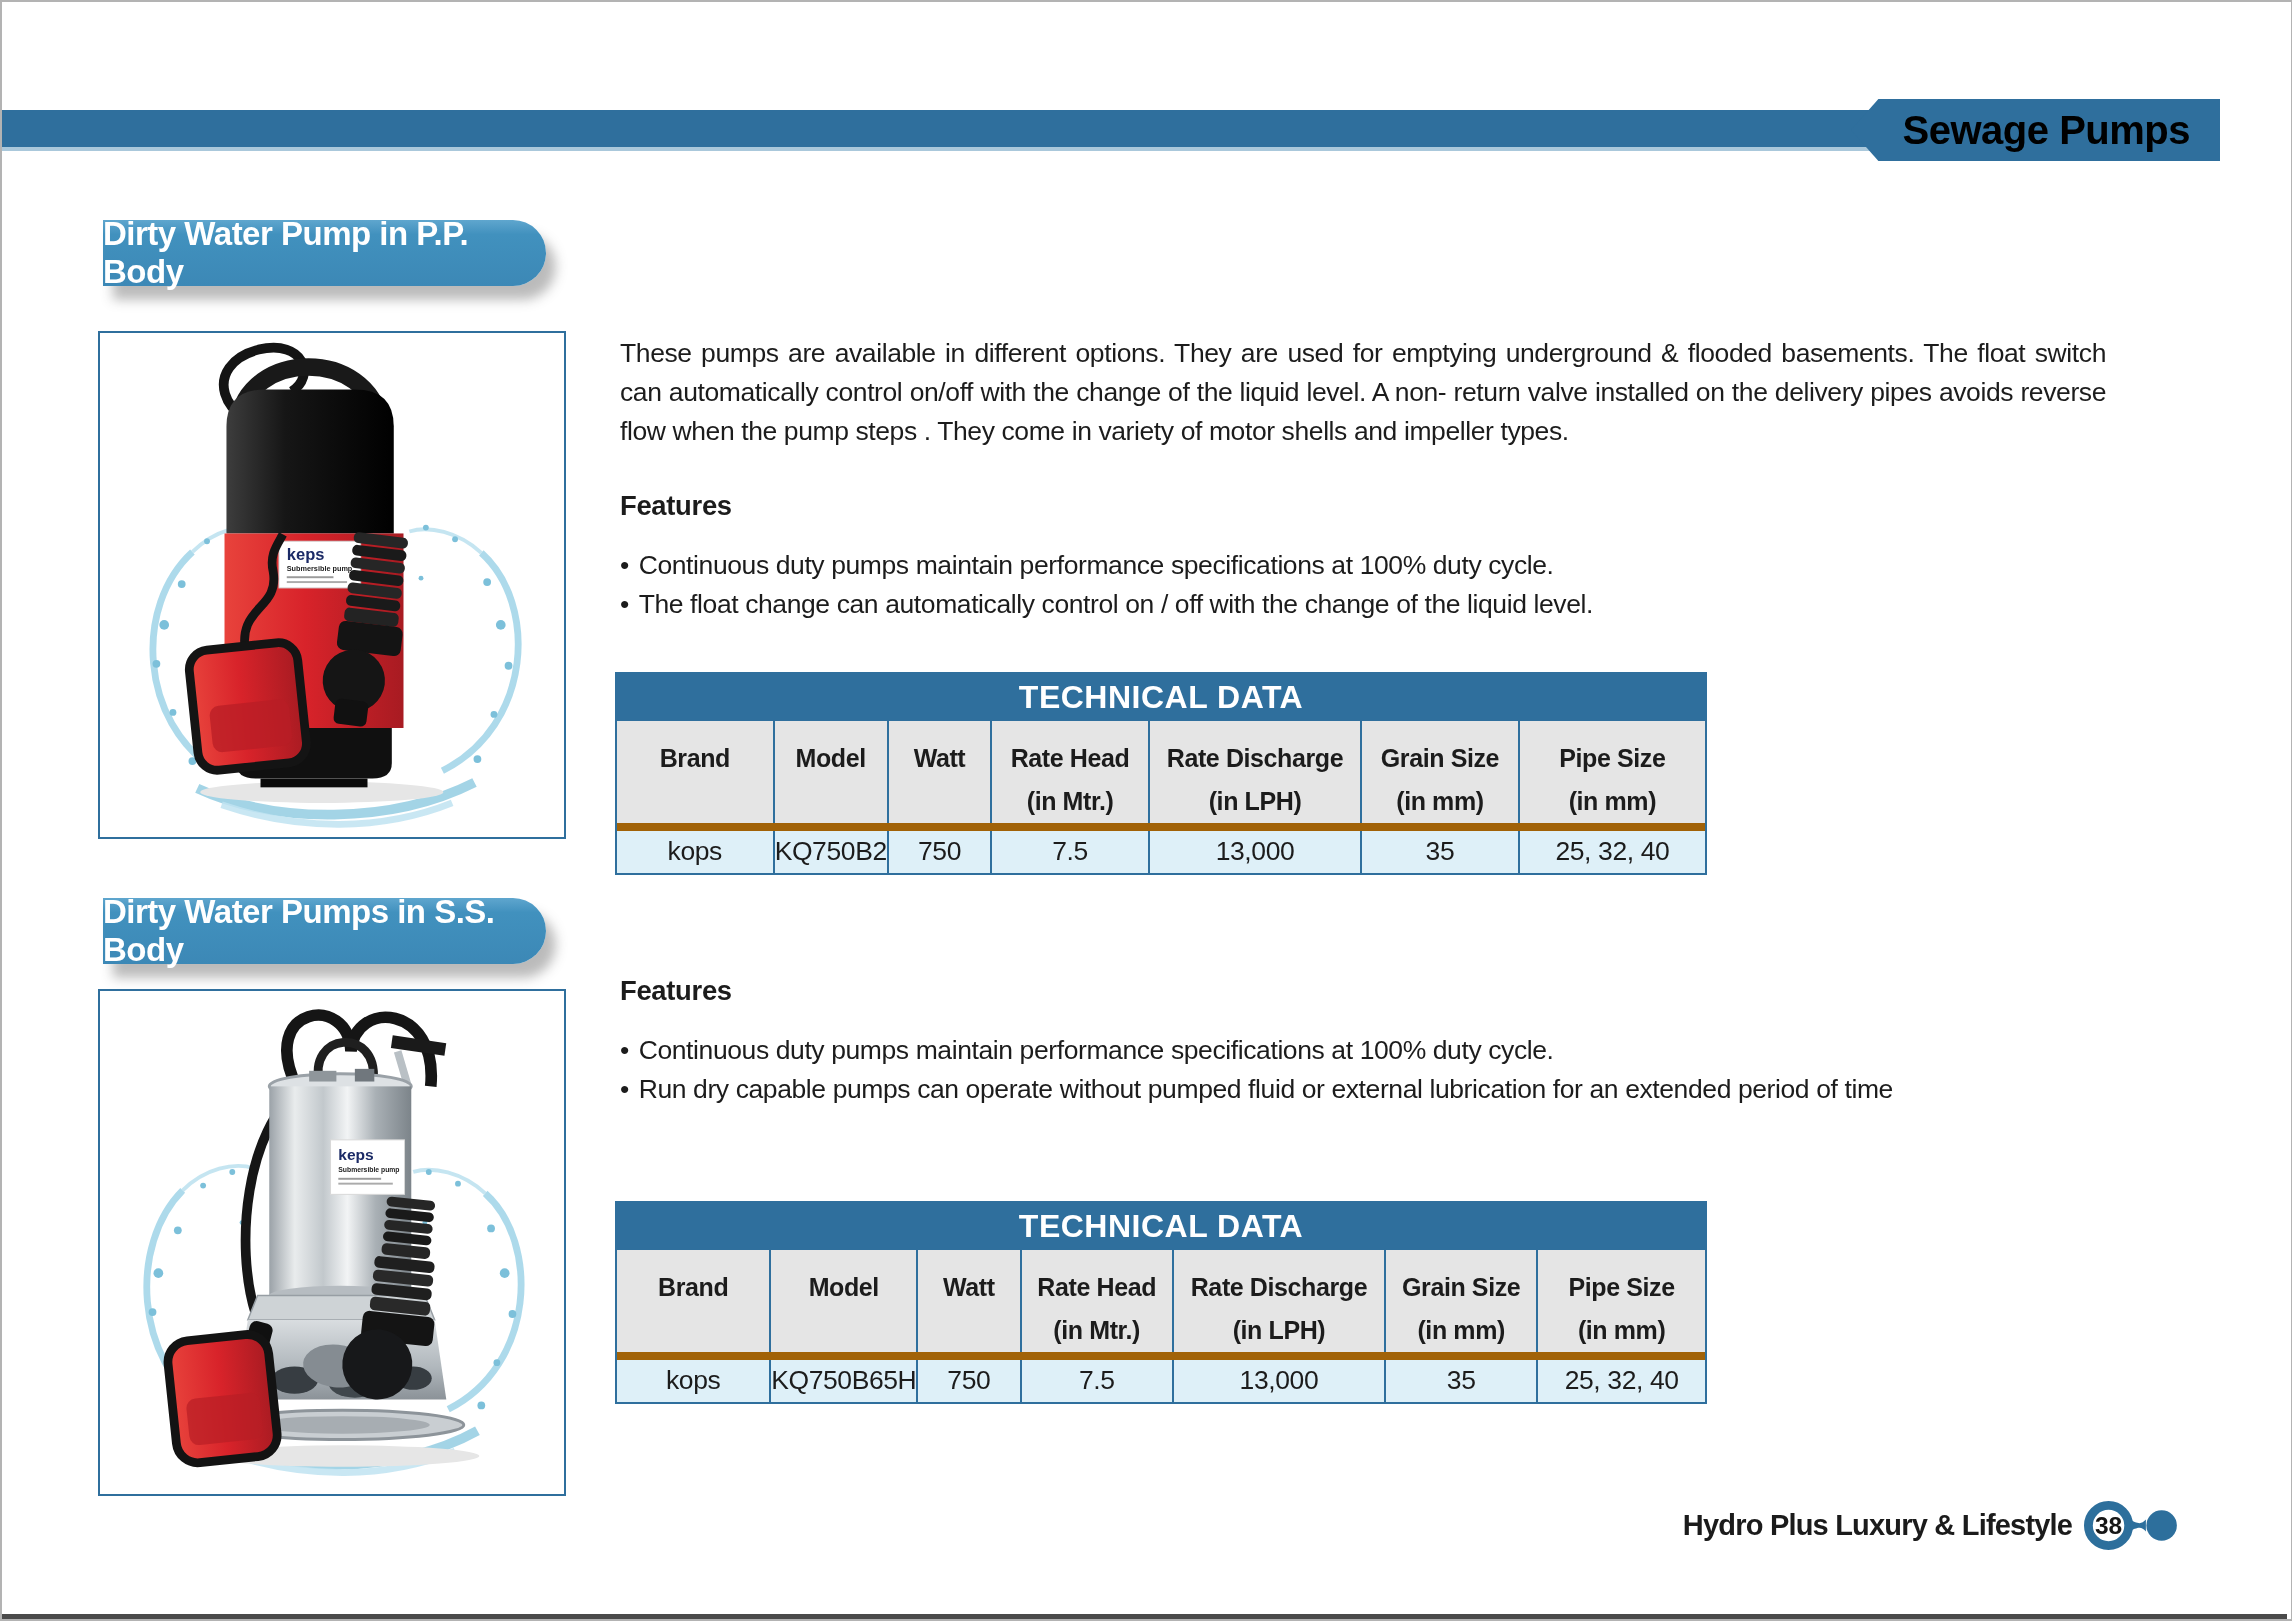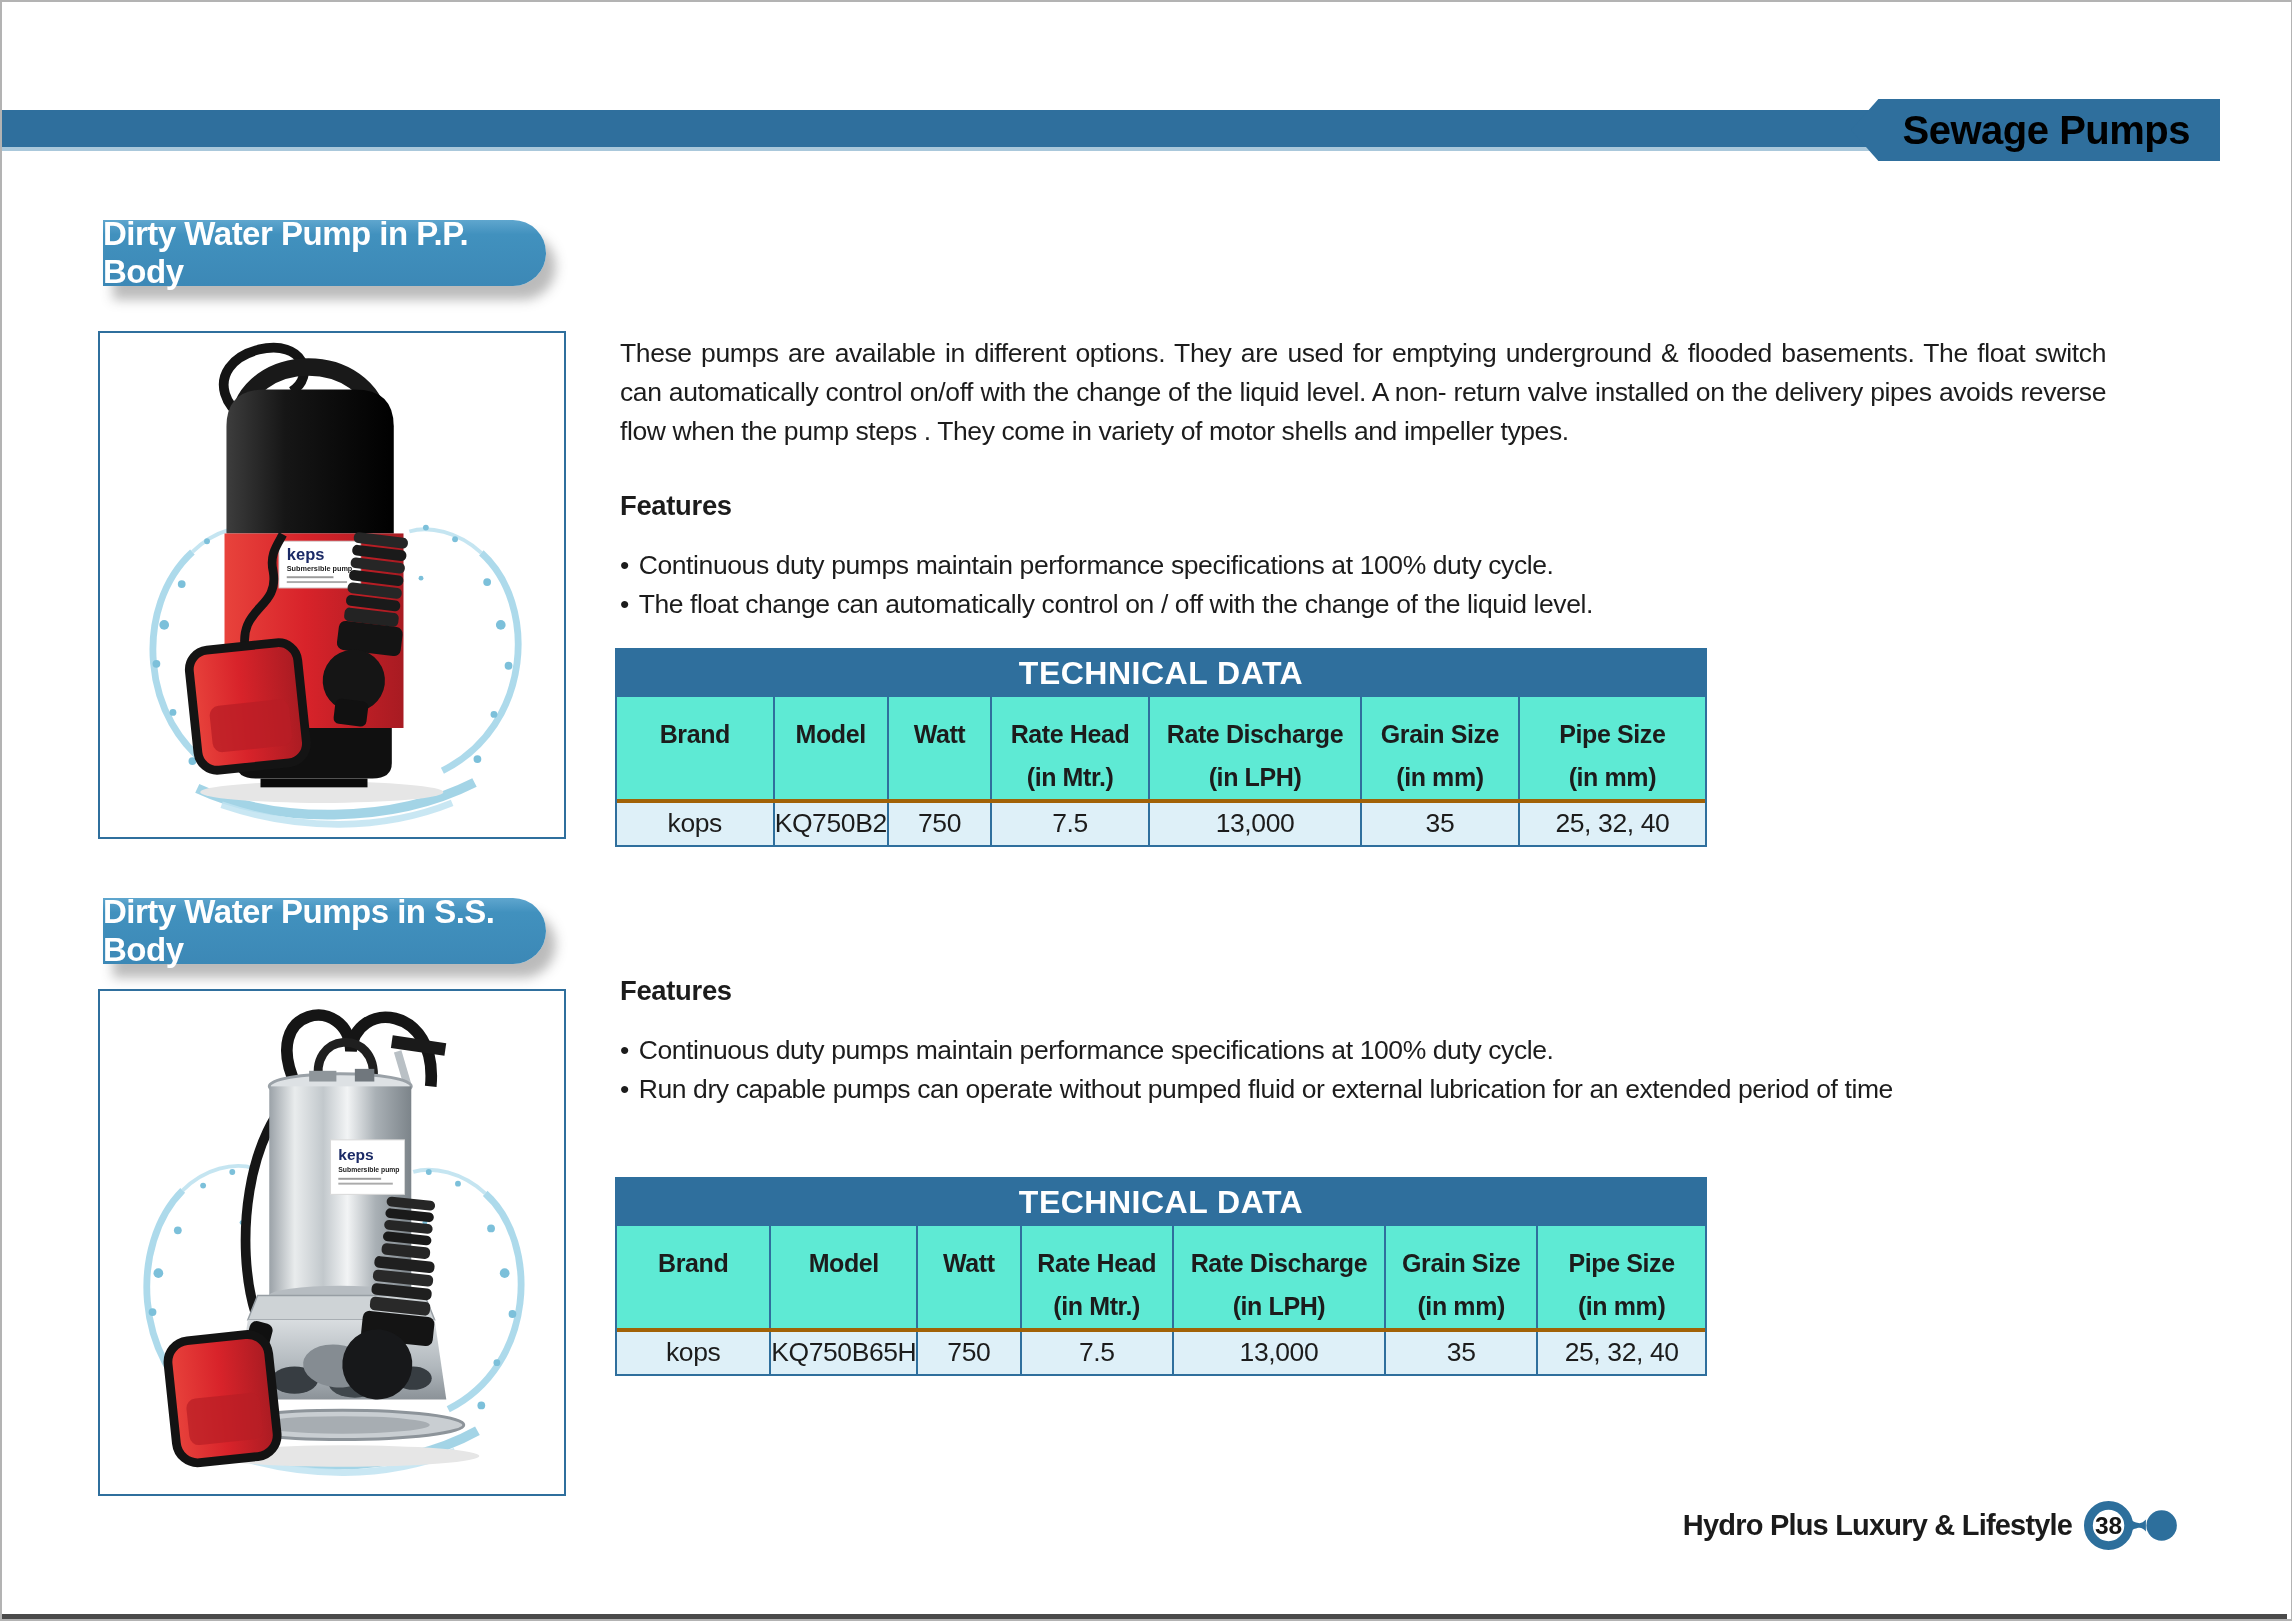--- a/index.html
+++ b/index.html
@@ -50,36 +50,36 @@
   }
   .features { position:absolute; left:618px; width:1500px; }
   .features1 { top:488px; } .features2 { top:973px; }
   .ftitle { font-size:27.4px; font-weight:bold; letter-spacing:-0.3px; margin-bottom:23.5px; }
   .bullet { font-size:26.5px; line-height:39px; letter-spacing:-0.4px; display:flex; }
   .bullet::before { content:"•"; margin-right:9.8px; font-size:26.5px; }
 
   
   .tbl {
     position:absolute; left:613px; width:1092px;
-    border:2.9px solid #2f6f9d; border-top-width:2px; background:#5eead4;
+    border:2.9px solid #2f6f9d; border-top-width:2px; background:#e5e5e5;margin-top:24px;
   }
   .tbl1 { top:646px; } .tbl2 { top:1175px; }
   .tbl-title {
     height:47px; background:#2f6f9d; color:#fff;
     font-size:32px; font-weight:bold; letter-spacing:0.5px;
     display:flex; align-items:center; justify-content:center;
   }
   .tbl-head { display:grid; grid-template-columns: var(--cols); }
   .tbl-head .th {
     min-height:98px; border-left:2px solid #2f6f9d;
     display:flex; flex-direction:column; align-items:center; padding-top:15.7px;
     font-weight:bold; font-size:25px; line-height:43px; letter-spacing:-0.4px; text-align:center;
   }
   .tbl-head .th:first-child { border-left:none; }
-  .tbl-row { display:grid; grid-template-columns: var(--cols); border-top:4px solid #a16207; background:#def0f8; }
+  .tbl-row { display:grid; grid-template-columns: var(--cols); border-top:8px solid #a16207; background:#def0f8; }
   .tbl-row .td {
     height:42px; border-left:2px solid #2f6f9d;
     display:flex; align-items:center; justify-content:center;
     font-size:26.5px; letter-spacing:-0.4px;
   }
   .tbl-row .td:first-child { border-left:none; }
 
   
   .footer { position:absolute; right:93px; top:1496px; height:55px; display:flex; align-items:center; }
   .footer .brand { font-size:29px; font-weight:bold; letter-spacing:-0.8px; margin-right:9.8px; color:#1b1b1b;margin-left:32px; }

